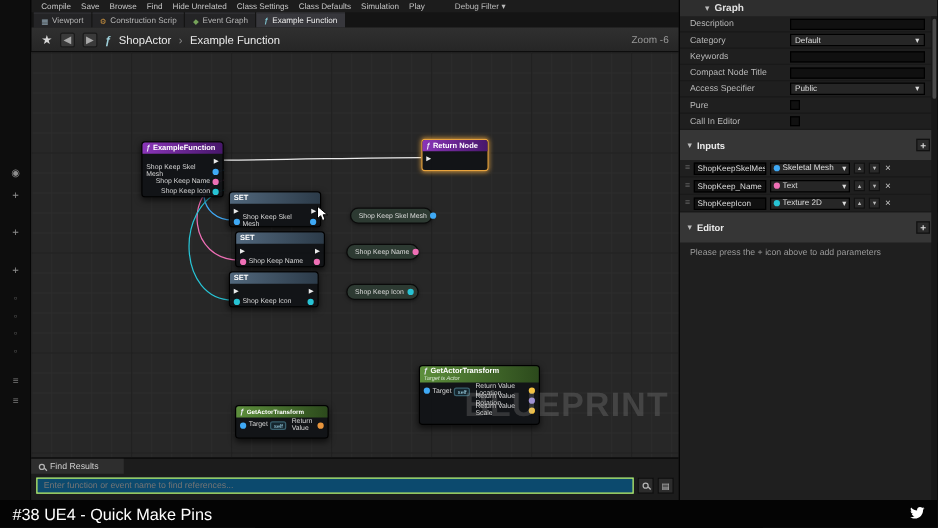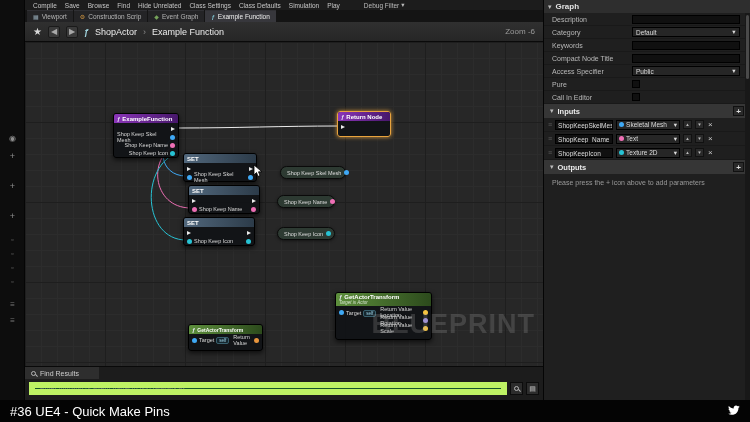--- a/index.html
+++ b/index.html
@@ -84,42 +84,42 @@
               padding:0 2px; border-radius:2px; }
 
   .cursor { position:absolute; }
 
   
   .findresults { position:absolute; left:25px; top:366px; width:518px; height:34px; background:#1c1c1c;
                  border-top:1px solid #090909; }
   .fr-tab { height:12px; width:74px; background:#2e2e2e; display:flex; align-items:center; gap:4px;
             padding:0 6px; font-size:7px; color:#cfcfcf; }
   .fr-search { display:flex; align-items:center; gap:3px; padding:3px 4px; }
-  .fr-input { flex:1; height:13px; background:#14532d; border:6px solid #bef264; color:#9a9a9a;
+  .fr-input { flex:1; height:13px; background:#0c4a6e; border:1px solid #bef264; color:#9a9a9a;
               font-size:7px; padding:0 5px; font-family:"Liberation Sans", sans-serif; }
   .fr-btn { width:13px; height:13px; background:#2c2c2c; border:1px solid #0c0c0c; display:flex;
             align-items:center; justify-content:center; color:#bbb; font-size:7px; }
   .mag { width:5px; height:5px; border:1px solid #b5b5b5; border-radius:50%; position:relative; flex:none; }
   .mag::after { content:""; position:absolute; width:3px; height:1px; background:#b5b5b5;
                 transform:rotate(45deg); right:-3px; bottom:-1px; }
 
   
   .details { position:absolute; right:0; top:0; width:207px; height:400px; background:#1f1f1f;
              border-left:1px solid #050505; font-size:7px; }
-  .d-header { height:13px; background:#2e2e2e; display:flex; align-items:center; gap:4px; padding:0 4px;
+  .d-header { height:13px; background:#2e2e2e; display:flex; align-items:center; gap:4px; padding:0 20px;
               color:#e2e2e2; font-size:8px; font-weight:bold; }
   .d-caret { color:#bbb; font-size:7px; font-weight:normal; }
   .d-row { display:flex; align-items:center; height:13px; padding:0 6px 0 8px; border-bottom:1px solid #191919; }
   .d-label { width:80px; color:#b9b9b9; }
   .d-control { flex:1; display:flex; }
   .d-input { width:96%; height:9px; background:#101010; border:1px solid #000; }
   .d-select { width:96%; height:10px; background:#262626; border:1px solid #000; display:flex;
               align-items:center; justify-content:space-between; padding:0 3px; color:#ddd; font-size:6.5px; }
   .d-check { width:8px; height:8px; background:#101010; border:1px solid #000; }
-  .d-section { height:14px; background:#363636; display:flex; align-items:center; gap:4px; padding:0 6px;
+  .d-section { height:24px; background:#363636; display:flex; align-items:center; gap:4px; padding:0 6px;
                color:#eaeaea; font-weight:bold; font-size:7.5px; }
   .d-plus { margin-left:auto; width:11px; height:10px; background:#2a2a2a; border:1px solid #111;
             display:flex; align-items:center; justify-content:center; color:#ddd; font-weight:bold; font-size:8px; }
   .d-inrow { display:flex; align-items:center; gap:3px; height:14px; padding:0 4px; border-bottom:1px solid #191919; }
   .grip { color:#5b5b5b; font-size:7px; }
   .in-name { width:58px; height:10px; background:#101010; border:1px solid #000; color:#ddd;
              font-size:6.5px; line-height:9px; padding:0 2px; white-space:nowrap; overflow:hidden; }
   .in-type { width:64px; height:10px; background:#262626; border:1px solid #000; display:flex;
              align-items:center; gap:2px; padding:0 2px; font-size:6.5px; color:#ddd; }
   .in-type .tname { flex:1; white-space:nowrap; overflow:hidden; }
@@ -489,32 +489,32 @@
         <span class="tname">Texture 2D</span>
         <span>▾</span>
         </span>
       <span class="in-btn">▲</span>
       <span class="in-btn">▼</span>
       <span class="in-x">×</span>
     </div>
 
     <div class="d-section">
       <span class="d-caret">▾</span>
-      <span>Outputs</span>
+      <span>Editor</span>
       <span class="d-plus">+</span>
     </div>
     <div class="d-empty">Please press the + icon above to add parameters</div>
 
     <div class="d-scroll">
         <div class="d-thumb"></div>
       </div>
   </div>
 
   <div class="footer">
-    <span>#36 UE4 - Quick Make Pins</span>
+    <span>#38 UE4 - Quick Make Pins</span>
     <span class="f-right">
       <span>
         <svg width="12" height="12" viewBox="0 0 24 24">
             <path fill="#ffffff" d="M23 5.1c-.8.4-1.7.6-2.6.8.9-.6 1.6-1.5 2-2.5-.9.5-1.9.9-2.9 1.1C18.6 3.6 17.4 3 16 3c-2.6 0-4.7 2.1-4.7 4.7 0 .4 0 .7.1 1.1-3.9-.2-7.4-2.1-9.7-4.9-.4.7-.6 1.5-.6 2.4 0 1.6.8 3.1 2.1 3.9-.8 0-1.5-.2-2.1-.6v.1c0 2.3 1.6 4.2 3.8 4.6-.4.1-.8.2-1.2.2-.3 0-.6 0-.9-.1.6 1.9 2.3 3.2 4.4 3.3-1.6 1.3-3.6 2-5.8 2-.4 0-.7 0-1.1-.1 2.1 1.3 4.6 2.1 7.2 2.1 8.7 0 13.4-7.2 13.4-13.4v-.6c.9-.7 1.7-1.5 2.3-2.4z"></path>
           </svg>
       </span>
     </span>
   </div>
 
 </div>

